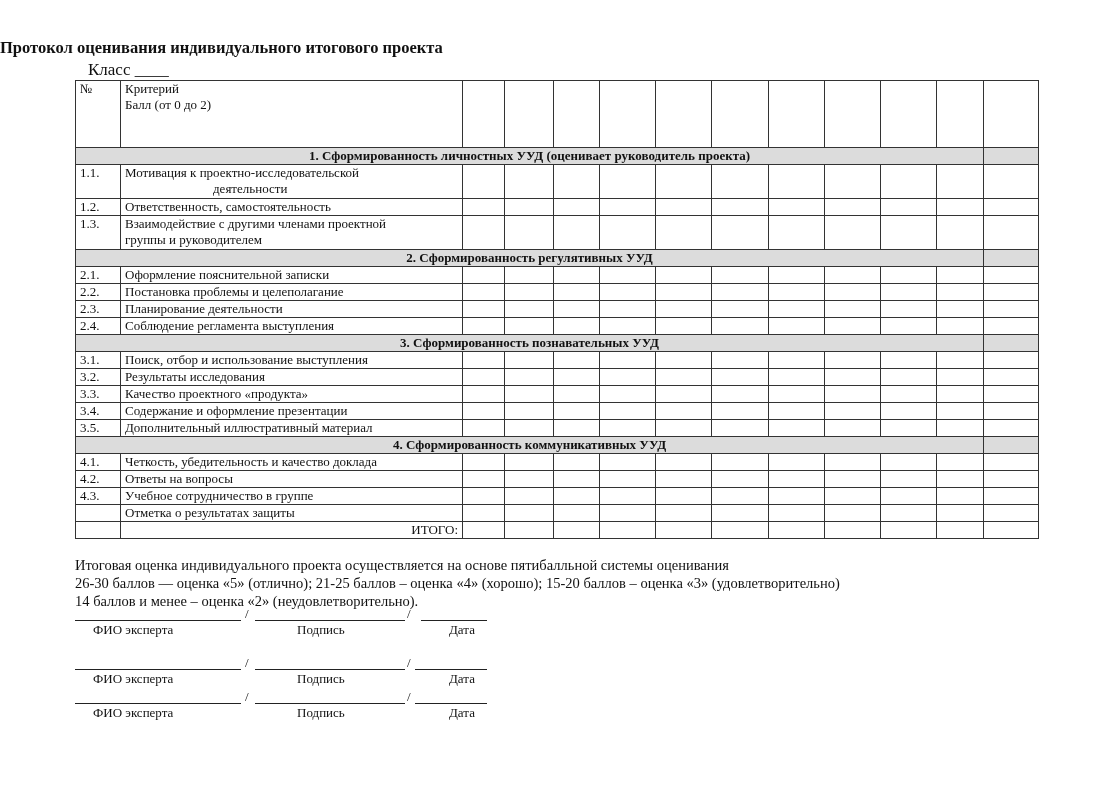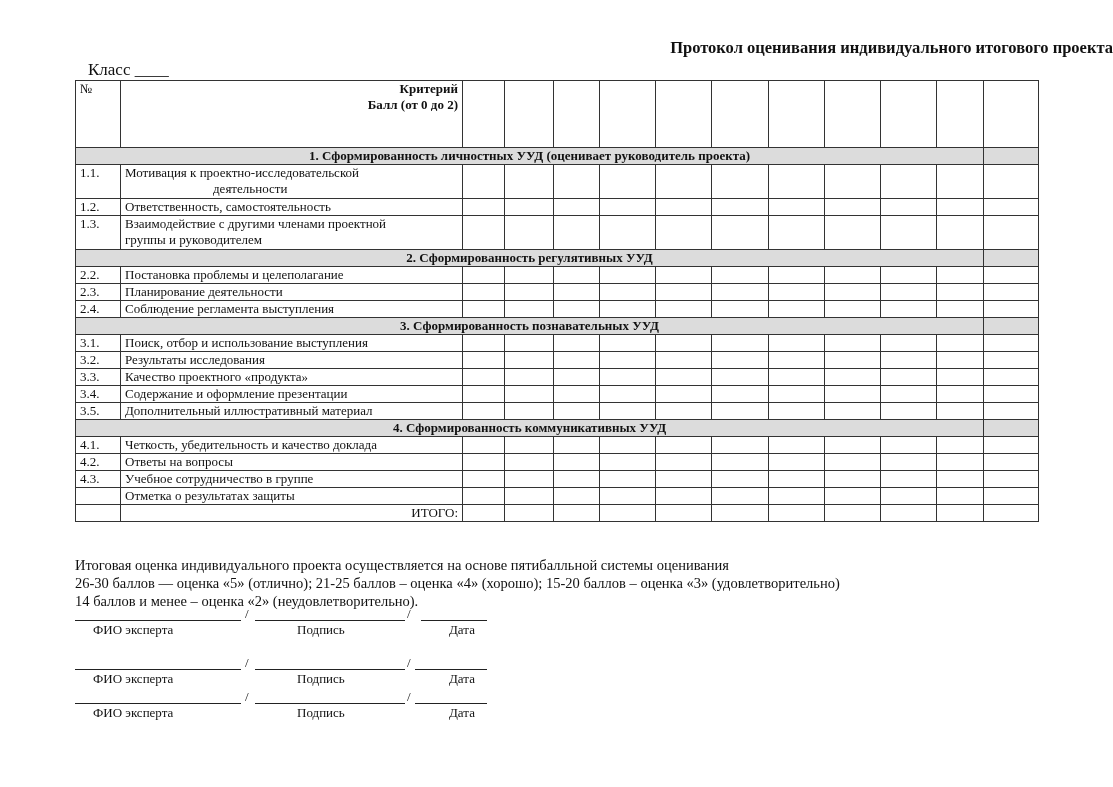--- a/index.html
+++ b/index.html
@@ -1,29 +1,29 @@
 <!DOCTYPE html>
 <html><head>
 <meta charset="utf-8">
 <style>
   html, body { margin: 0; padding: 0; background: #ffffff; }
   body { width: 1113px; height: 787px; position: relative; overflow: hidden;
          font-family: "Liberation Serif", "DejaVu Serif", serif; color: #111; }
-  .title { position: absolute; top: 38px; left: 0; width: 1113px; text-align: right;
+  .title { position: absolute; top: 38px; left: 0; width: 1113px; text-align: left;
            font-weight: bold; font-size: 16.5px; }
   .klass { position: absolute; top: 60px; left: 88px; font-size: 17px; }
   table.grid { position: absolute; top: 80px; left: 75px; border-collapse: collapse;
                table-layout: fixed; width: 963px; font-size: 13px; }
   table.grid td { border: 1px solid #333; padding: 0 4px; vertical-align: top; line-height: 16px; }
   td.num { padding-left: 6px; }
   tr.hdr td { height: 66px; }
   tr.row1 td { height: 16px; }
   tr.row2 td { height: 33px; }
   tr.sec td { background: #dcdcdc; font-weight: bold; text-align: center; height: 16px; }
-  td.crit-head { text-align: right; font-weight: bold; }
+  td.crit-head { text-align: left; }
   .second-indent { padding-left: 88px; display: block; }
   td.itogo { text-align: right; padding-right: 8px; }
   .footer { position: absolute; left: 75px; font-size: 14.5px; line-height: 18px; }
   .sig { position: absolute; left: 75px; width: 420px; height: 36px; font-size: 13px; }
   .sig .line { position: absolute; top: 0; height: 14px; border-bottom: 1px solid #222; }
   .sig .slash { position: absolute; top: 0; font-size: 13px; }
   .sig .lbl { position: absolute; top: 16px; }
 </style>
 </head>
 <body>
@@ -121,20 +121,35 @@
         <td></td>
         <td></td>
         <td></td>
     </tr>
 
     <tr class="sec">
       <td colspan="12">2.   Сформированность регулятивных УУД</td>
       <td></td>
     </tr>
     <tr class="row1">
+      <td class="num">2.1.</td>
+      <td>Оформление пояснительной записки</td>
+      <td></td>
+        <td></td>
+        <td></td>
+        <td></td>
+        <td></td>
+        <td></td>
+        <td></td>
+        <td></td>
+        <td></td>
+        <td></td>
+        <td></td>
+    </tr>
+    <tr class="row1">
       <td class="num">2.2.</td>
       <td>Постановка проблемы и целеполагание</td>
       <td></td>
         <td></td>
         <td></td>
         <td></td>
         <td></td>
         <td></td>
         <td></td>
         <td></td>

